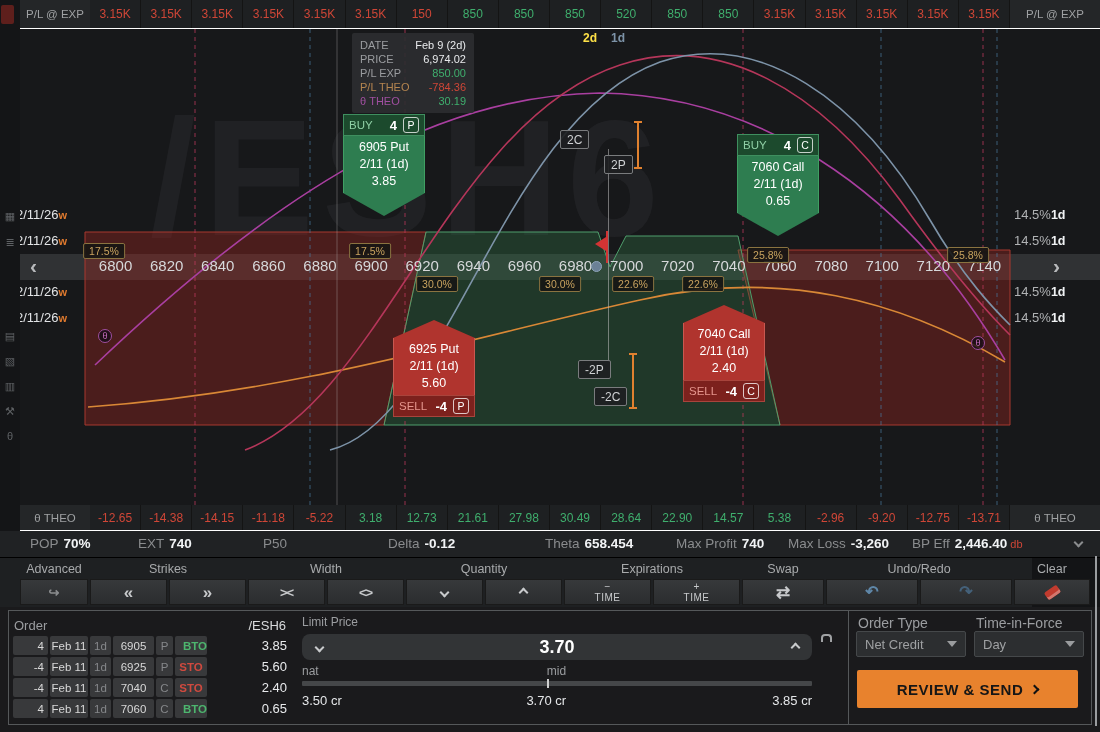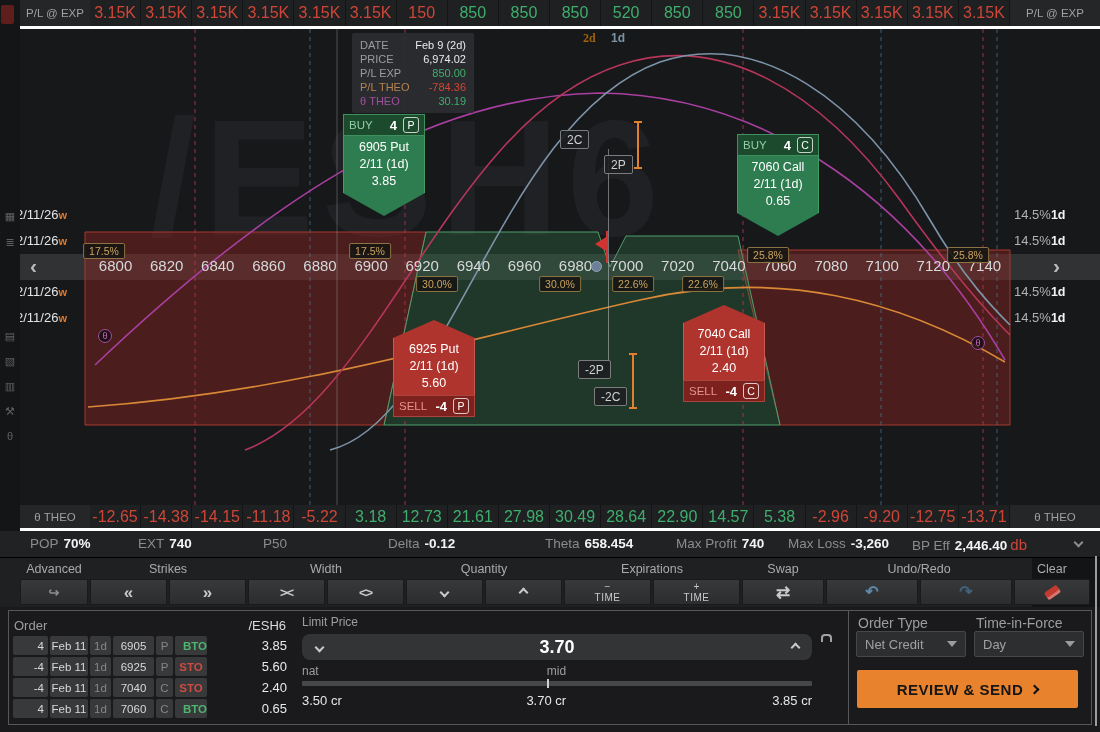--- a/index.html
+++ b/index.html
@@ -5,25 +5,25 @@
   html,body{margin:0;padding:0;background:#0b0c0d;}
   *{box-sizing:border-box;font-family:"Liberation Sans",sans-serif;}
   .screen{position:relative;width:1100px;height:732px;background:#131416;overflow:hidden;color:#cfd1d3;}
 
   
   .sidebar{position:absolute;left:0;top:0;width:20px;height:531px;background:#141517;z-index:30;}
   .side-logo{position:absolute;left:1px;top:5px;width:13px;height:19px;background:#5e1f1c;border-radius:2px;}
   .side-ico{position:absolute;left:0;width:20px;text-align:center;font-size:11px;color:#5e6164;cursor:pointer;}
 
   
-  .val-row{position:absolute;left:0;width:1100px;height:29px;display:flex;background:#15803d;border-bottom:3px solid #ffffff;z-index:20;}
+  .val-row{position:absolute;left:0;width:1100px;height:29px;display:flex;background:#15803d;border-bottom:1px solid #ffffff;z-index:20;}
   .val-row .row-label{width:70px;margin-left:20px;background:#242628;color:#9fa1a3;font-size:11.5px;display:flex;align-items:center;justify-content:center;}
   .val-row .row-label.end{width:90px;margin-left:0;}
   .val-row .cells{flex:1;display:flex;}
-  .val-row .cell{flex:1;display:flex;align-items:center;justify-content:center;font-size:16px;border-right:1px solid #141414;background:#1e2022;}
+  .val-row .cell{flex:1;display:flex;align-items:center;justify-content:center;font-size:12px;border-right:1px solid #141414;background:#1e2022;}
   .gain{color:#3fae6d;} .loss{color:#cf4637;}
 
   
   .chart{position:absolute;left:0;top:29px;width:1100px;height:476px;background:#17181a;overflow:hidden;}
   .watermark{position:absolute;left:150px;top:55px;font-size:165px;font-weight:bold;letter-spacing:8px;color:rgba(215,222,228,0.05);z-index:1;pointer-events:none;}
   .strip{position:absolute;left:20px;top:225px;width:1080px;height:26px;background:#303234;z-index:2;}
   svg.plot{position:absolute;left:0;top:0;z-index:3;}
   .strikes{position:absolute;left:90px;top:228px;width:920px;height:21px;display:flex;z-index:6;}
   .strikes .strike{flex:1;text-align:center;font-size:15px;color:#d6d8da;}
   .axis-nav{position:absolute;top:226px;font-size:21px;font-weight:bold;color:#b8babc;z-index:7;cursor:pointer;line-height:22px;}
@@ -71,21 +71,21 @@
   .obeam:before,.obeam:after{content:"";position:absolute;left:-3px;width:8px;height:2px;background:#e0812f;}
   .obeam:before{top:0;} .obeam:after{bottom:0;}
   .price-tri{position:absolute;left:595px;top:208px;width:0;height:0;border-top:7px solid transparent;border-bottom:7px solid transparent;border-right:11px solid #d23434;z-index:12;}
   .price-pole{position:absolute;left:606px;top:202px;width:2px;height:32px;background:#d23434;z-index:12;}
   .axis-dot{position:absolute;left:591px;top:232px;width:11px;height:11px;border-radius:50%;background:#6b8096;border:1px solid #8fa5ba;z-index:7;}
   .theta-circ{position:absolute;width:14px;height:14px;border:1.5px solid #a04fa0;border-radius:50%;color:#c06ab8;font-size:9px;display:flex;align-items:center;justify-content:center;background:rgba(22,14,22,0.8);z-index:9;}
 
   
   .summary{position:absolute;left:0;top:531px;width:1100px;height:27px;background:#202224;border-bottom:1px solid #000;z-index:20;}
   .sitem{position:absolute;top:5px;font-size:13.5px;white-space:nowrap;}
-  .slabel{color:#8a8c8e;} .svalue{color:#f2f4f6;font-weight:bold;margin-left:5px;} .ssuffix{color:#cf4637;font-size:15px;margin-left:3px;}
+  .slabel{color:#8a8c8e;} .svalue{color:#f2f4f6;font-weight:bold;margin-left:5px;} .ssuffix{color:#cf4637;font-size:11px;margin-left:3px;}
   .sum-chev{position:absolute;right:18px;top:8px;}
 
   
   .toolbar{position:absolute;left:0;top:558px;width:1032px;height:49px;background:#1e2022;z-index:20;}
   .tgroup{position:absolute;top:0;height:49px;}
   .tlabel{height:21px;display:flex;align-items:center;justify-content:center;color:#a8aaac;font-size:12.5px;}
   .tbtns{height:26px;display:flex;gap:2px;}
   .tbtn{flex:1;background:linear-gradient(#37393b,#2b2d2f);border:1px solid #1a1a1a;display:flex;align-items:center;justify-content:center;color:#c8cacc;cursor:pointer;}
   .gly{font-size:17px;font-weight:bold;line-height:1;}
   .gly.small{font-size:13px;letter-spacing:-1px;}
@@ -313,21 +313,21 @@
         <div class="tt-row">
           <span class="t-tan">P/L THEO</span>
           <span class="t-red">-784.36</span>
         </div>
         <div class="tt-row">
           <span class="t-purple">θ THEO</span>
           <span class="t-green">30.19</span>
         </div>
       </div>
 
-    <div class="curve-lab" style="left:583px;color:#a16207;font-family:Liberation Serif, serif;">2d</div>
+    <div class="curve-lab" style="left:583px;color:#fde047;">2d</div>
     <div class="curve-lab" style="left:611px;color:#7d93a8;">1d</div>
 
     <div class="connector"></div>
     <div class="obeam" style="left:637px;top:92px;height:48px;"></div>
     <div class="obeam" style="left:632px;top:324px;height:56px;"></div>
     <div class="legbox" style="left:560px;top:101px;">2C</div>
     <div class="legbox" style="left:604px;top:126px;">2P</div>
     <div class="legbox" style="left:578px;top:331px;">-2P</div>
     <div class="legbox" style="left:594px;top:358px;">-2C</div>
     <div class="price-pole"></div>

